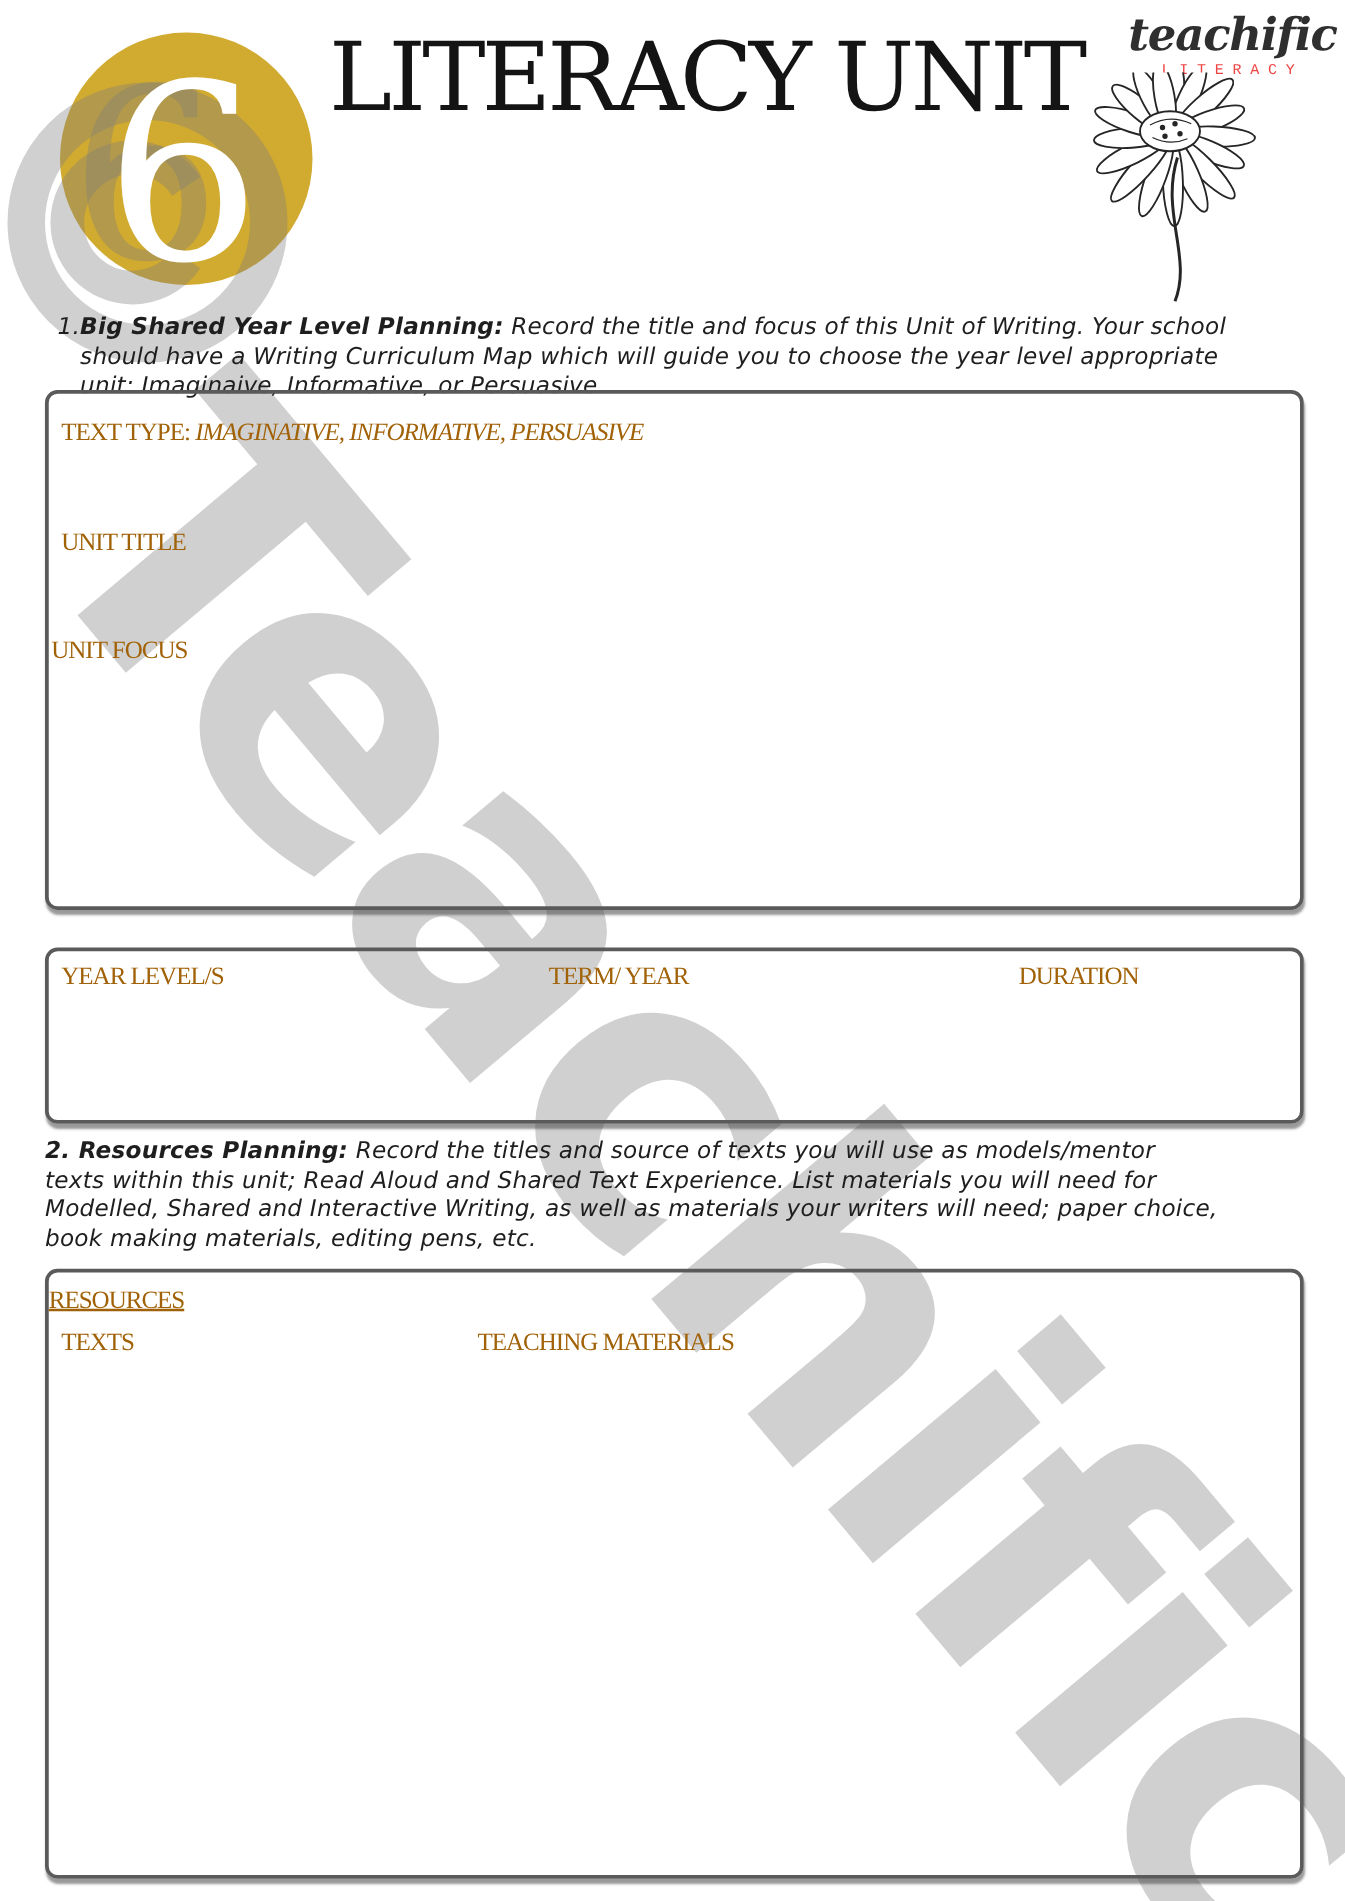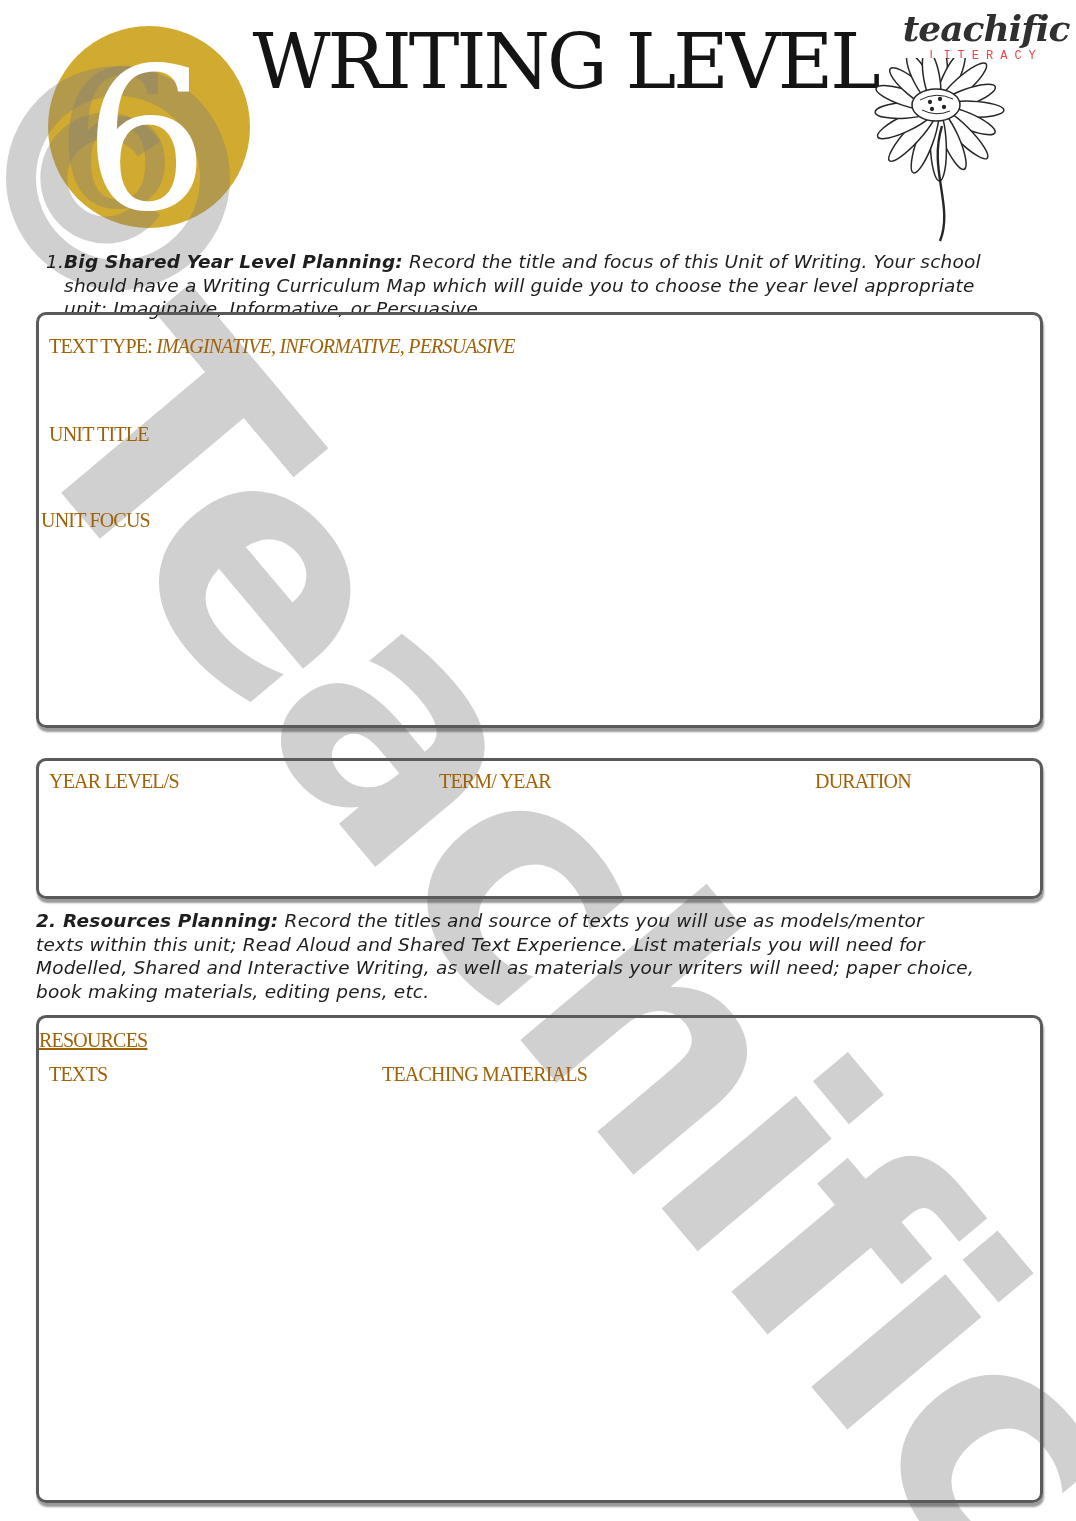--- a/index.html
+++ b/index.html
@@ -93,21 +93,21 @@
     <path d="M163,103 A52,52 0 1 0 163,161" fill="none" stroke="rgba(125,125,125,0.36)" stroke-width="27"></path>
   </svg>
 
   <div class="wm wm-six">6</div>
 
   <div class="wm wm-teachific">Teachific</div>
 
   <div class="badge-six">6</div>
 
   <h1 class="title" style="margin:0;font-weight:normal;">
-    <span>WRITING LEVEL</span><br>
+    <span>LITERACY UNIT</span><br>
   </h1>
 
   <div class="logo">
     <div class="logo-word">teachific</div>
     <div class="logo-sub">LITERACY</div>
   </div>
 
   <svg class="daisy" width="152" height="186" viewBox="0 0 152 186">
     <g stroke="#262626" stroke-width="1.5" fill="#ffffff">
       <ellipse cx="75" cy="18" rx="8" ry="28" transform="rotate(4 75 50)"></ellipse>

